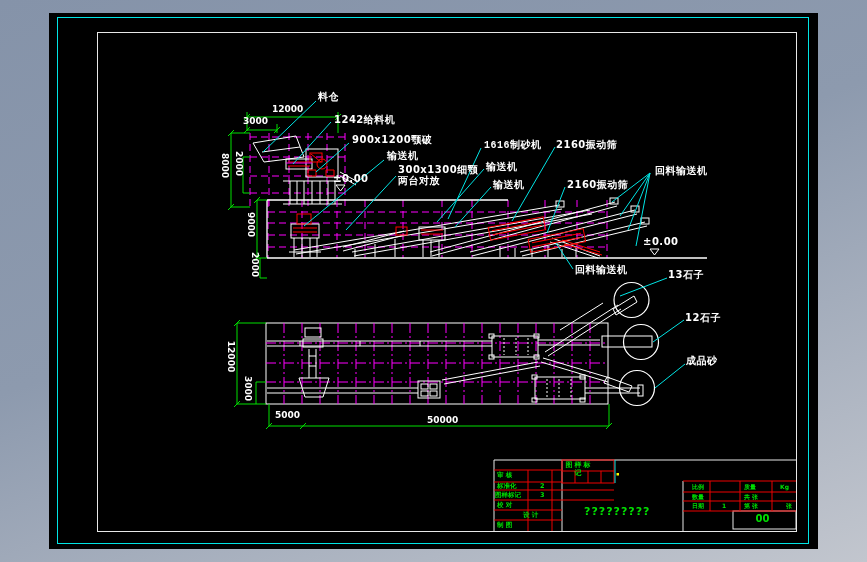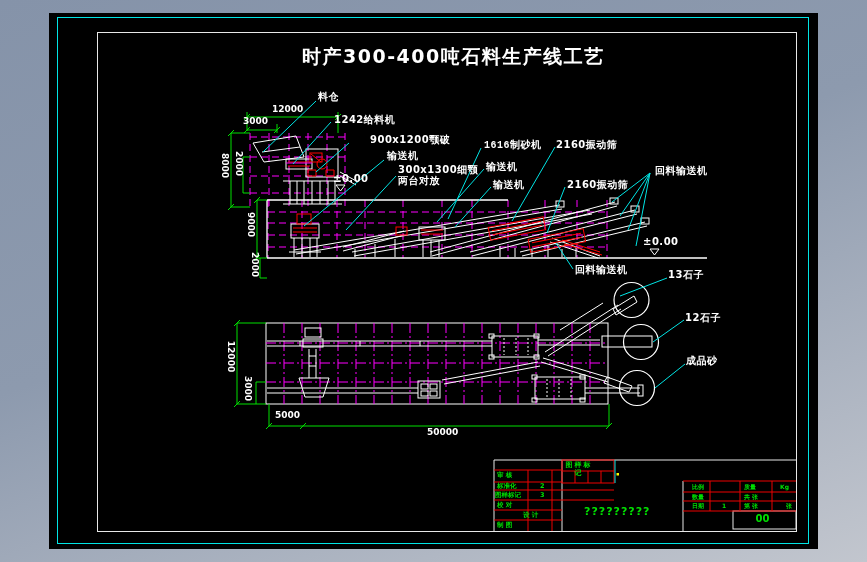--- a/index.html
+++ b/index.html
@@ -187,25 +187,24 @@
       <path d="M528 470V531 M552 470V531"></path>
       <rect x="562" y="460" width="52" height="23"></rect>
       <path d="M562 471H614 M575 471V483 M588 471V483 M601 471V483"></path>
       <path d="M683 481H796 M683 492H796 M683 501H796 M683 511H796"></path>
       <path d="M710 481V511 M740 481V511 M772 481V511"></path>
     </g>
     <path d="M615 460V483" stroke="#00e5e5" fill="none"></path>
     <rect x="616.5" y="473" width="2.5" height="2.5" fill="#ffff00" stroke="none"></rect>
   </svg>
 
-  <div class="ttl" style="left:302px;top:46px;">时产300-400吨石料生产线工艺</div>
 
   <div class="t" style="left:318px;top:92px;">料仓</div>
   <div class="t" style="left:334px;top:115px;">1242给料机</div>
-  <div class="t" style="left:352px;top:135px;margin-left:18px;">900x1200颚破</div>
+  <div class="t" style="left:352px;top:135px;">900x1200颚破</div>
   <div class="t" style="left:387px;top:151px;">输送机</div>
   <div class="t" style="left:398px;top:165px;">300x1300细颚</div>
   <div class="t" style="left:398px;top:176px;">两台对放</div>
   <div class="t" style="left:484px;top:141px;font-family:Liberation Mono, monospace;">1616制砂机</div>
   <div class="t" style="left:556px;top:140px;">2160振动筛</div>
   <div class="t" style="left:486px;top:162px;">输送机</div>
   <div class="t" style="left:493px;top:180px;">输送机</div>
   <div class="t" style="left:567px;top:180px;">2160振动筛</div>
   <div class="t" style="left:655px;top:166px;">回料输送机</div>
   <div class="t" style="left:575px;top:265px;">回料输送机</div>
@@ -217,21 +216,21 @@
 
   <div class="d" style="left:272px;top:105px;">12000</div>
   <div class="d" style="left:243px;top:117px;">3000</div>
   <div class="vd" style="left:209px;top:161px;">8000</div>
   <div class="vd" style="left:223px;top:159px;">2000</div>
   <div class="vd" style="left:235px;top:220px;">9000</div>
   <div class="vd" style="left:239px;top:260px;">2000</div>
   <div class="vd" style="left:212px;top:352px;width:36px;">12000</div>
   <div class="vd" style="left:232px;top:384px;">3000</div>
   <div class="d" style="left:275px;top:411px;">5000</div>
-  <div class="d" style="left:427px;top:416px;margin-top:12px;">50000</div>
+  <div class="d" style="left:427px;top:416px;">50000</div>
 
   <div>
     <div class="mark" style="left:563px;top:461px;">图样标记</div>
     <div class="g" style="left:497px;top:472px;">审  核</div>
     <div class="g" style="left:497px;top:483px;">标准化</div>
     <div class="g" style="left:540px;top:483px;">2</div>
     <div class="g" style="left:495px;top:492px;">图样标记</div>
     <div class="g" style="left:540px;top:492px;">3</div>
     <div class="g" style="left:497px;top:502px;">校  对</div>
     <div class="g" style="left:497px;top:512px;padding-left:26px;">设  计</div>

